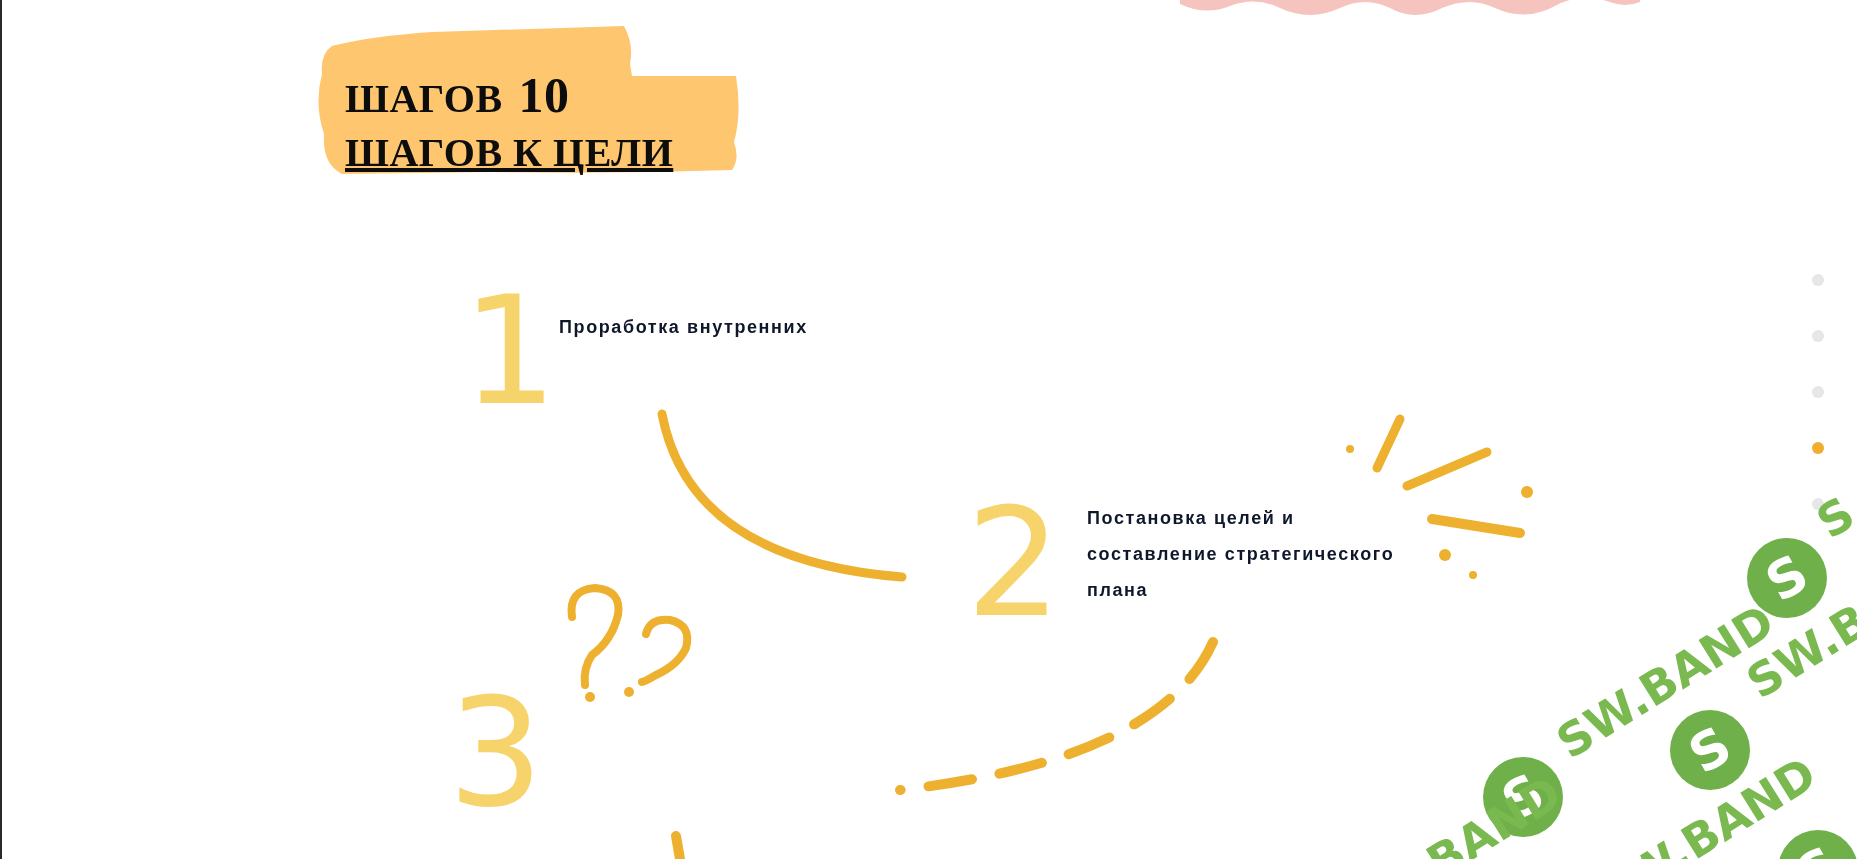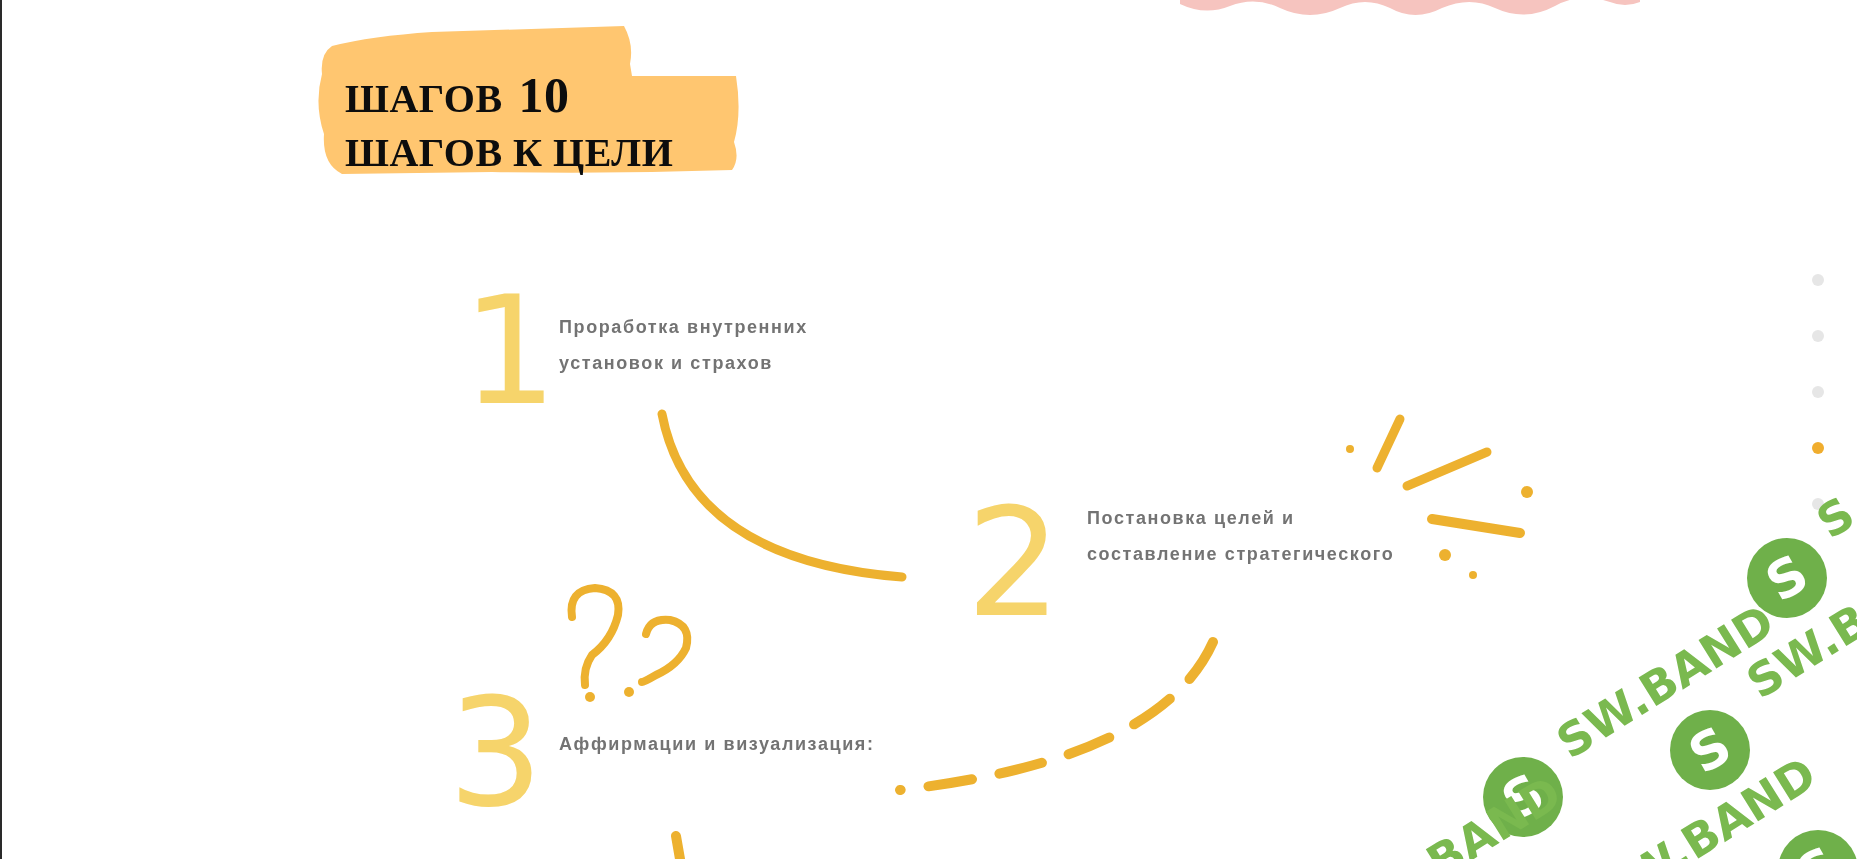--- a/index.html
+++ b/index.html
@@ -12,28 +12,28 @@
   .wave { position: absolute; left: 1180px; top: 0; width: 460px; height: 24px; }
   .title-block { position: absolute; left: 312px; top: 24px; width: 430px; height: 152px; }
   .title-bg { position: absolute; left: 0; top: 0; width: 430px; height: 152px; }
   .title-text {
     position: absolute; left: 33px; top: 44px;
     font-family: "Liberation Serif", serif; font-weight: bold; color: #0d0d0d;
     line-height: 54px; letter-spacing: 0.5px;
   }
   .title-line1 { font-size: 40px; display: block; }
   .title-line1 .num { font-size: 50px; margin-left: 16px; }
-  .title-line2 { font-size: 40px; display: block; }
+  .title-line2 { font-size: 40px; display: block; text-decoration: underline; }
   .step-num {
     position: absolute; font-family: "DejaVu Sans", sans-serif; font-weight: normal;
     color: #f6d46b; line-height: 1;
   }
   .step-text {
     position: absolute; font-family: "Liberation Sans", sans-serif; font-weight: bold;
-    font-size: 18px; letter-spacing: 1.6px; line-height: 36px; color: #737373;
+    font-size: 18px; letter-spacing: 1.6px; line-height: 36px; color: #0f172a;
   }
   .step-text span { display: block; white-space: nowrap; }
   .deco { position: absolute; left: 0; top: 0; width: 1857px; height: 859px; pointer-events: none; }
   .nav-dots { position: absolute; left: 1812px; top: 274px; width: 14px; }
   .nav-dot {
     width: 12px; height: 12px; border-radius: 50%; background: #e6e6e6;
     margin-bottom: 44px; cursor: pointer;
   }
   .nav-dot.active { background: #f0ad2e; }
   .watermark { position: absolute; left: 1380px; top: 480px; width: 477px; height: 379px; overflow: hidden; pointer-events: none; }
@@ -79,32 +79,31 @@
     <circle cx="1445" cy="555" r="6"></circle>
     <circle cx="1473" cy="575" r="4"></circle>
     <circle cx="590" cy="697" r="5"></circle>
     <circle cx="629" cy="692" r="5"></circle>
   </g>
 </svg>
 
 <div class="step-num" style="left:462px; top:276px; font-size:150px; letter-spacing:-10px;">1</div>
 <div class="step-text" style="left:559px; top:309px;">
   <span>Проработка внутренних</span>
-  <span>установок и страхов</span>
 </div>
 
 <div class="step-num" style="left:966px; top:488px; font-size:150px;">2</div>
 <div class="step-text" style="left:1087px; top:500px;">
   <span>Постановка целей и</span>
   <span>составление стратегического</span>
+  <span>плана</span>
 </div>
 
 <div class="step-num" style="left:448px; top:678px; font-size:150px;">3</div>
 <div class="step-text" style="left:559px; top:726px;">
-  <span>Аффирмации и визуализация:</span>
 </div>
 
 <div class="nav-dots">
   <div class="nav-dot"></div>
   <div class="nav-dot"></div>
   <div class="nav-dot"></div>
   <div class="nav-dot active"></div>
   <div class="nav-dot"></div>
 </div>
 

